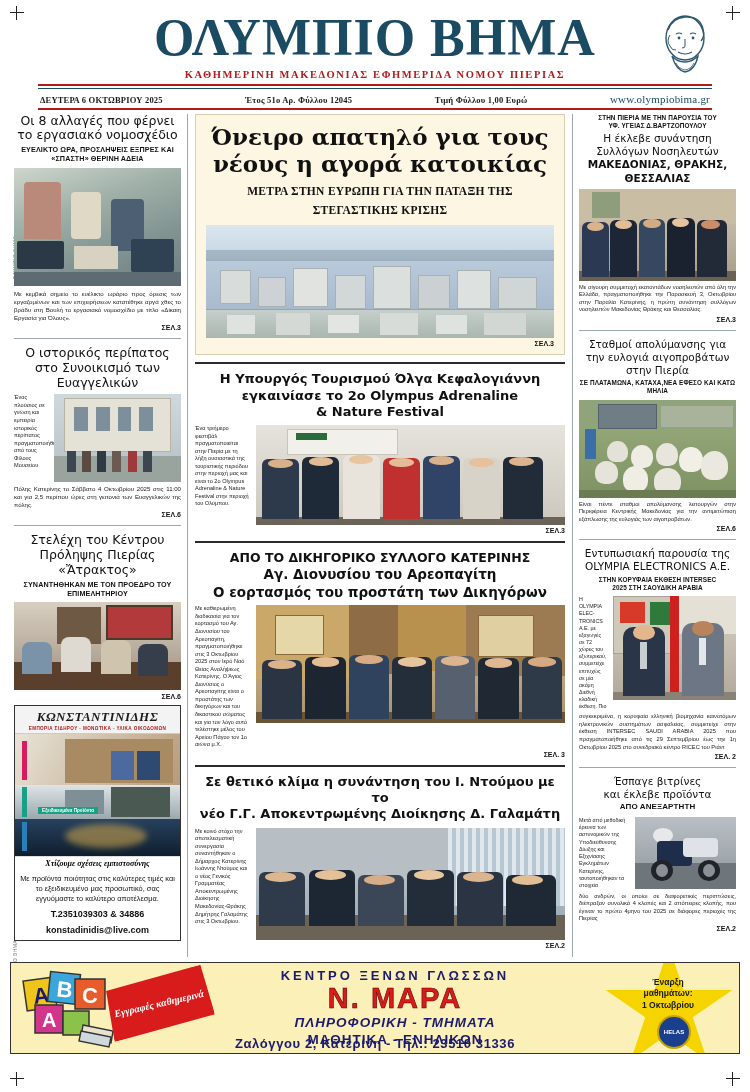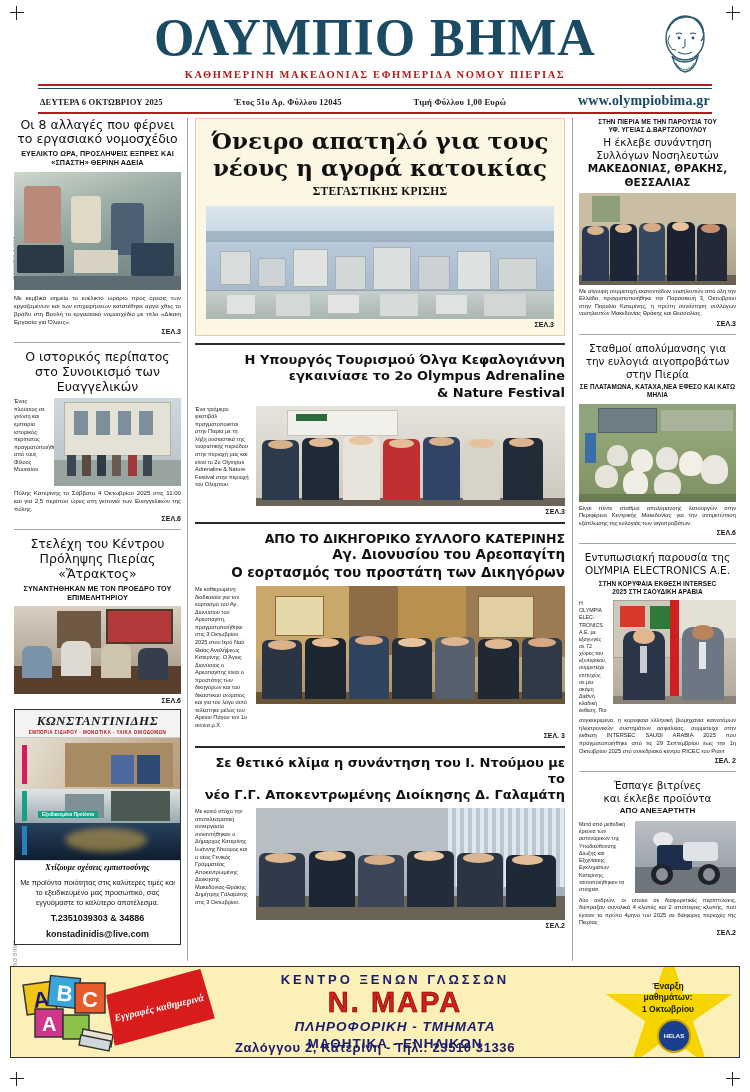--- a/index.html
+++ b/index.html
@@ -51,21 +51,21 @@
     font-family:"Liberation Serif", serif;
   }
   .rule-red{height:1.5px;background:#b01b1b;margin-top:4px;}
   .rule-thin{height:1px;background:#1b4a63;margin-top:2px;}
   .infoline{
     display:flex;justify-content:space-between;align-items:baseline;
     font-family:"Liberation Serif", serif;
     font-size:8.5px;color:#1a1a1a;font-weight:bold;
     padding:4px 2px 3px 2px;letter-spacing:.2px;
   }
-  .infoline .site{font-size:14px;color:#1b4a63;font-weight:bold;}
+  .infoline .site{font-size:11px;color:#1b4a63;font-weight:normal;}
   .rule-red2{height:2px;background:#b01b1b;}
 
   
   .grid{
     display:grid;
     grid-template-columns:178px 1fr 168px;
     gap:0px; margin-top:4px; height:843px;
   }
   .col{position:relative;}
   .col-left{padding:0 6px 0 4px;border-right:1px solid #9aa7ad;}
@@ -108,21 +108,21 @@
     margin-top:6px;line-height:1.5;letter-spacing:.3px;
   }
   .lead .photo{height:113px;margin-top:6px;}
 
   
   .city{position:absolute;inset:0;background:linear-gradient(#c9d8e4 0%,#b9cadb 30%,#9fb3c4 100%);}
   .mountain{position:absolute;bottom:0;background:#7d8f9c;}
 
   .mid-h{
     font-family:"DejaVu Sans", sans-serif;
-    font-size:13px;font-weight:bold;color:#111;text-align:right;line-height:1.25;
+    font-size:13px;font-weight:bold;color:#111;text-align:center;line-height:1.25;
   }
 
   .twocol{display:flex;gap:6px;}
   .sidecap{width:58px;flex:0 0 58px;font-size:5.6px;line-height:1.35;color:#1a1a1a;}
 
   
   .r-h{font-family:"DejaVu Sans",sans-serif;font-size:10.5px;color:#111;text-align:center;line-height:1.25;}
   .r-h.b{font-weight:bold;}
   .r-k{font-size:6.4px;font-weight:bold;text-align:center;color:#111;line-height:1.3;letter-spacing:.1px;}
   .r-body{font-size:5.7px;line-height:1.32;color:#1a1a1a;text-align:justify;}
@@ -319,20 +319,21 @@
         <div class="phone">Τ.2351039303 &amp; 34886</div>
         <div class="phone" style="padding-top:0">konstadinidis@live.com</div>
       </div>
     </div>
 
     <div class="col col-mid">
 
       <div class="lead">
         <h1>Όνειρο απατηλό για τους</h1>
         <h1>νέους η αγορά κατοικίας</h1>
+        <h2>ΜΕΤΡΑ ΣΤΗΝ ΕΥΡΩΠΗ ΓΙΑ ΤΗΝ ΠΑΤΑΞΗ ΤΗΣ</h2>
         <h2 style="margin-top:2px">ΣΤΕΓΑΣΤΙΚΗΣ ΚΡΙΣΗΣ</h2>
         <div class="photo">
           <div class="city"></div>
           <div class="mountain" style="left:0;width:100%;height:26%;background:linear-gradient(#8fa2ae,#7d8f9c);opacity:.85"></div>
           <div style="position:absolute;left:0;top:0;width:100%;height:30%;background:linear-gradient(#dbe7ef,#c4d5e2)"></div>
           <div style="position:absolute;left:0;top:22%;width:100%;height:10%;background:#8c9fae;opacity:.6"></div>
           <div style="position:absolute;left:4%;top:40%;width:9%;height:30%;background:#d8dcdb;border:.5px solid #a9b1b2"></div>
           <div style="position:absolute;left:15%;top:46%;width:8%;height:26%;background:#cdd3d4;border:.5px solid #a9b1b2"></div>
           <div style="position:absolute;left:25%;top:38%;width:10%;height:34%;background:#e0e3e0;border:.5px solid #a9b1b2"></div>
           <div style="position:absolute;left:37%;top:44%;width:9%;height:30%;background:#d2d7d7;border:.5px solid #a9b1b2"></div>

